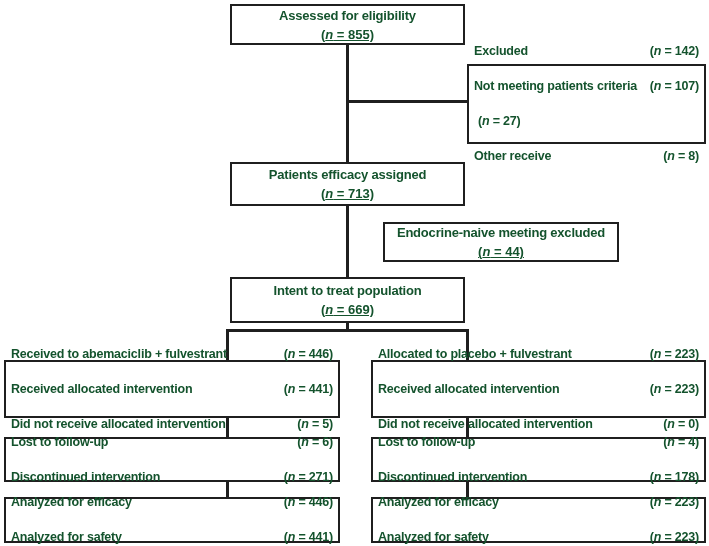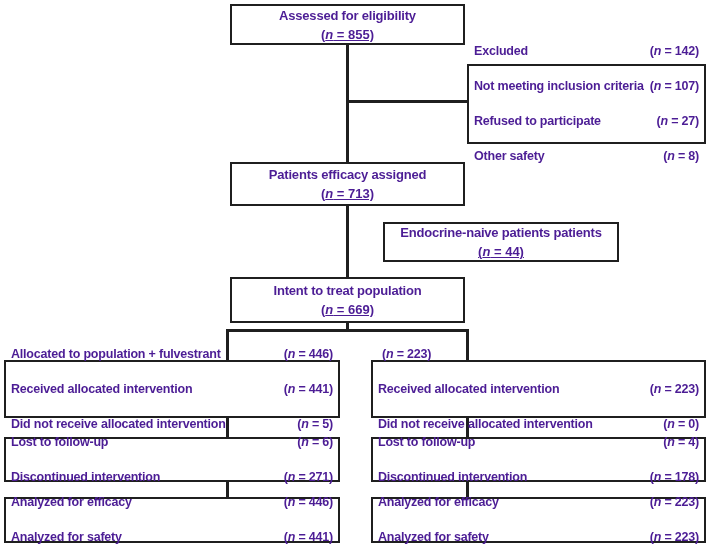--- a/index.html
+++ b/index.html
@@ -1,21 +1,21 @@
 <!DOCTYPE html>
 <html><head>
 <meta charset="utf-8">
 <style>
   html,body{margin:0;padding:0;background:#ffffff;}
   .figure{
     position:relative;
     width:709px;height:546px;
     background:#ffffff;
     font-family:"Liberation Sans", sans-serif;
-    color:#4c1d95;
+    color:#14532d;
     overflow:hidden;
   }
   .box{
     position:absolute;
     box-sizing:border-box;
     border:2px solid #1f1f1f;
     background:#ffffff;
     display:flex;
     flex-direction:column;
     justify-content:center;
@@ -64,65 +64,65 @@
     <div class="title">Assessed for eligibility</div>
     <div class="nline">(<i>n</i> = 855)</div>
   </div>
 
   <div class="box row-box" style="left:467px;top:64px;width:239px;height:80px">
     <div class="row">
       <span class="lbl">Excluded</span>
       <span class="nval">(<i>n</i> = 142)</span>
     </div>
     <div class="row">
-      <span class="lbl">Not meeting inclusion criteria</span>
+      <span class="lbl">Not meeting patients criteria</span>
       <span class="nval">(<i>n</i> = 107)</span>
     </div>
     <div class="row">
-      <span class="lbl">Refused to participate</span>
       <span class="nval">(<i>n</i> = 27)</span>
     </div>
     <div class="row">
-      <span class="lbl">Other safety</span>
+      <span class="lbl">Other receive</span>
       <span class="nval">(<i>n</i> = 8)</span>
     </div>
   </div>
 
   <div class="box center-box" style="left:230px;top:162px;width:235px;height:44px">
     <div class="title">Patients efficacy assigned</div>
     <div class="nline">(<i>n</i> = 713)</div>
   </div>
 
   <div class="box center-box" style="left:383px;top:222px;width:236px;height:40px">
-    <div class="title">Endocrine-naive patients patients</div>
+    <div class="title">Endocrine-naive meeting excluded</div>
     <div class="nline">(<i>n</i> = 44)</div>
   </div>
 
   <div class="box center-box" style="left:230px;top:277px;width:235px;height:46px">
     <div class="title">Intent to treat population</div>
     <div class="nline">(<i>n</i> = 669)</div>
   </div>
 
   <div class="box row-box" style="left:4px;top:360px;width:336px;height:58px">
     <div class="row">
-      <span class="lbl">Allocated to population + fulvestrant</span>
+      <span class="lbl">Received to abemaciclib + fulvestrant</span>
       <span class="nval">(<i>n</i> = 446)</span>
     </div>
     <div class="row">
       <span class="lbl">Received allocated intervention</span>
       <span class="nval">(<i>n</i> = 441)</span>
     </div>
     <div class="row">
       <span class="lbl">Did not receive allocated intervention</span>
       <span class="nval">(<i>n</i> = 5)</span>
     </div>
   </div>
 
   <div class="box row-box" style="left:371px;top:360px;width:335px;height:58px">
     <div class="row">
+      <span class="lbl">Allocated to placebo + fulvestrant</span>
       <span class="nval">(<i>n</i> = 223)</span>
     </div>
     <div class="row">
       <span class="lbl">Received allocated intervention</span>
       <span class="nval">(<i>n</i> = 223)</span>
     </div>
     <div class="row">
       <span class="lbl">Did not receive allocated intervention</span>
       <span class="nval">(<i>n</i> = 0)</span>
     </div>

